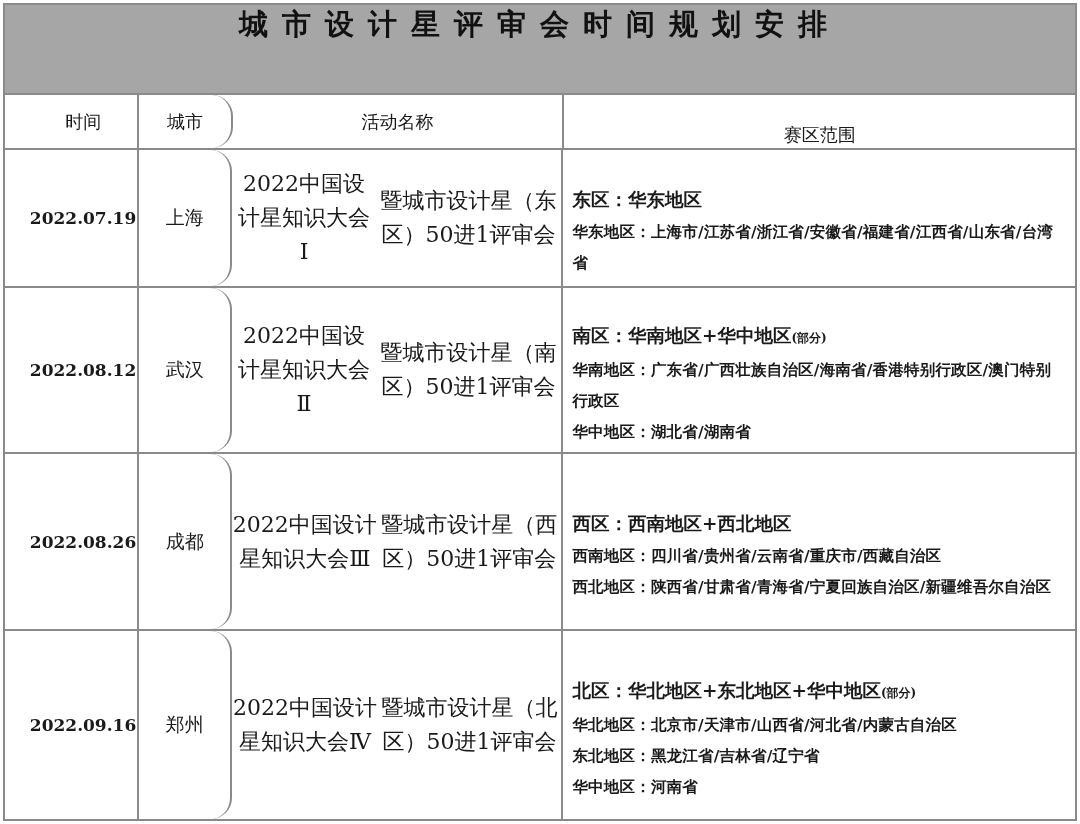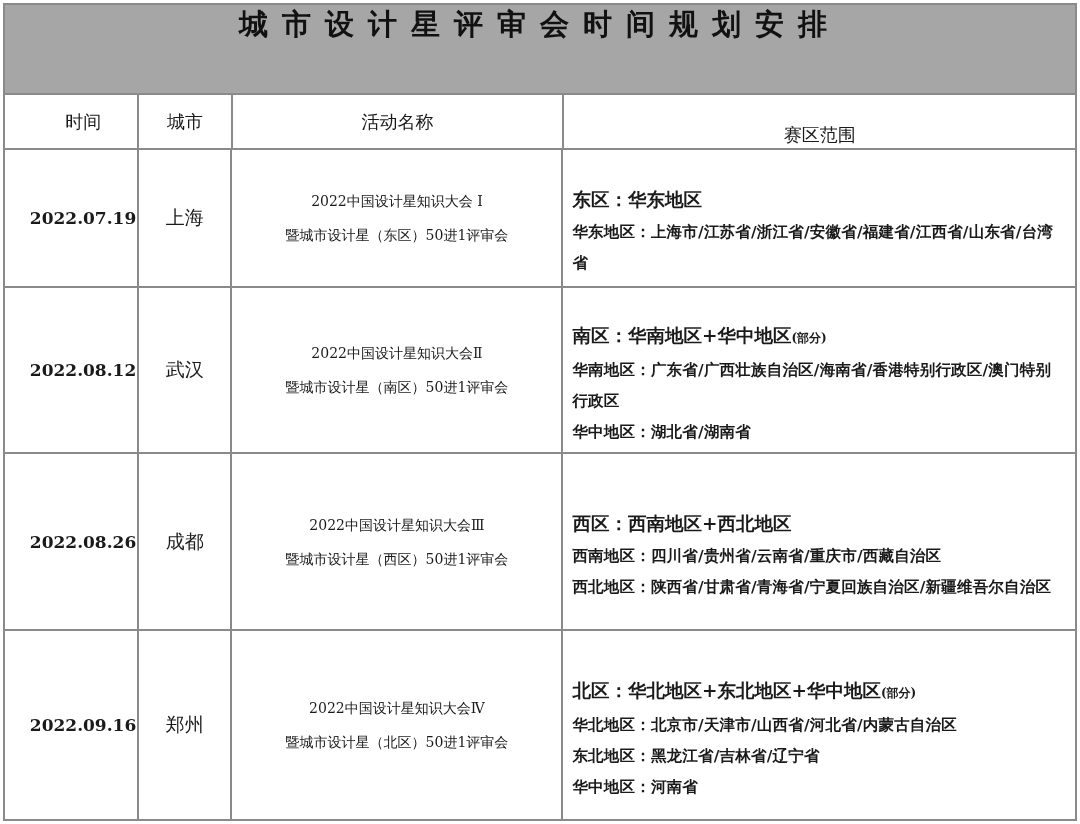--- a/index.html
+++ b/index.html
@@ -10,25 +10,25 @@
   .title { position:absolute; left:0; top:0; width:1070px; height:88px;
            background:#a6a6a6; border-bottom:2px solid #8a8a8a;
            display:flex; justify-content:center; }
   .title span { font-size:29px; font-weight:bold; letter-spacing:14px; color:#111; }
   .row { position:absolute; left:0; width:1070px; display:flex;
          border-bottom:2px solid #8a8a8a; box-sizing:border-box; }
   .row.last { border-bottom:none; }
   .cell { box-sizing:border-box; border-right:2px solid #8a8a8a; display:flex;
           align-items:center; justify-content:center; text-align:center; }
   .cell:last-child { border-right:none; }
-  .c1 { width:142px;padding-left:24px; } .c2 { width:100px; } .c3 { width:355px; } .c4 { width:547px;margin-top:26px; }
+  .c1 { width:142px;padding-left:24px; } .c2 { width:100px;border-radius:21px; } .c3 { width:355px; } .c4 { width:547px;margin-top:26px; }
   .hdr .cell { font-size:18px; }
   .date { font-size:17px; font-weight:bold; }
   .city { font-size:19px; }
-  .act { flex-direction:column; font-size:14px; line-height:34px; }
+  .act { flex-direction:row; font-size:22px; line-height:34px; }
   .region { justify-content:flex-start; align-items:center; text-align:left; padding-left:9px; padding-right:17px; }
   .region .inner { width:100%; }
   .zone { font-size:18.5px; font-weight:bold; line-height:32px; }
   .zone small { font-size:12px; font-weight:bold; }
   .sub { font-size:15.5px; line-height:31px; font-weight:bold; letter-spacing:0.2px; }
 </style>
 </head>
 <body>
 
 <div class="tbl">

